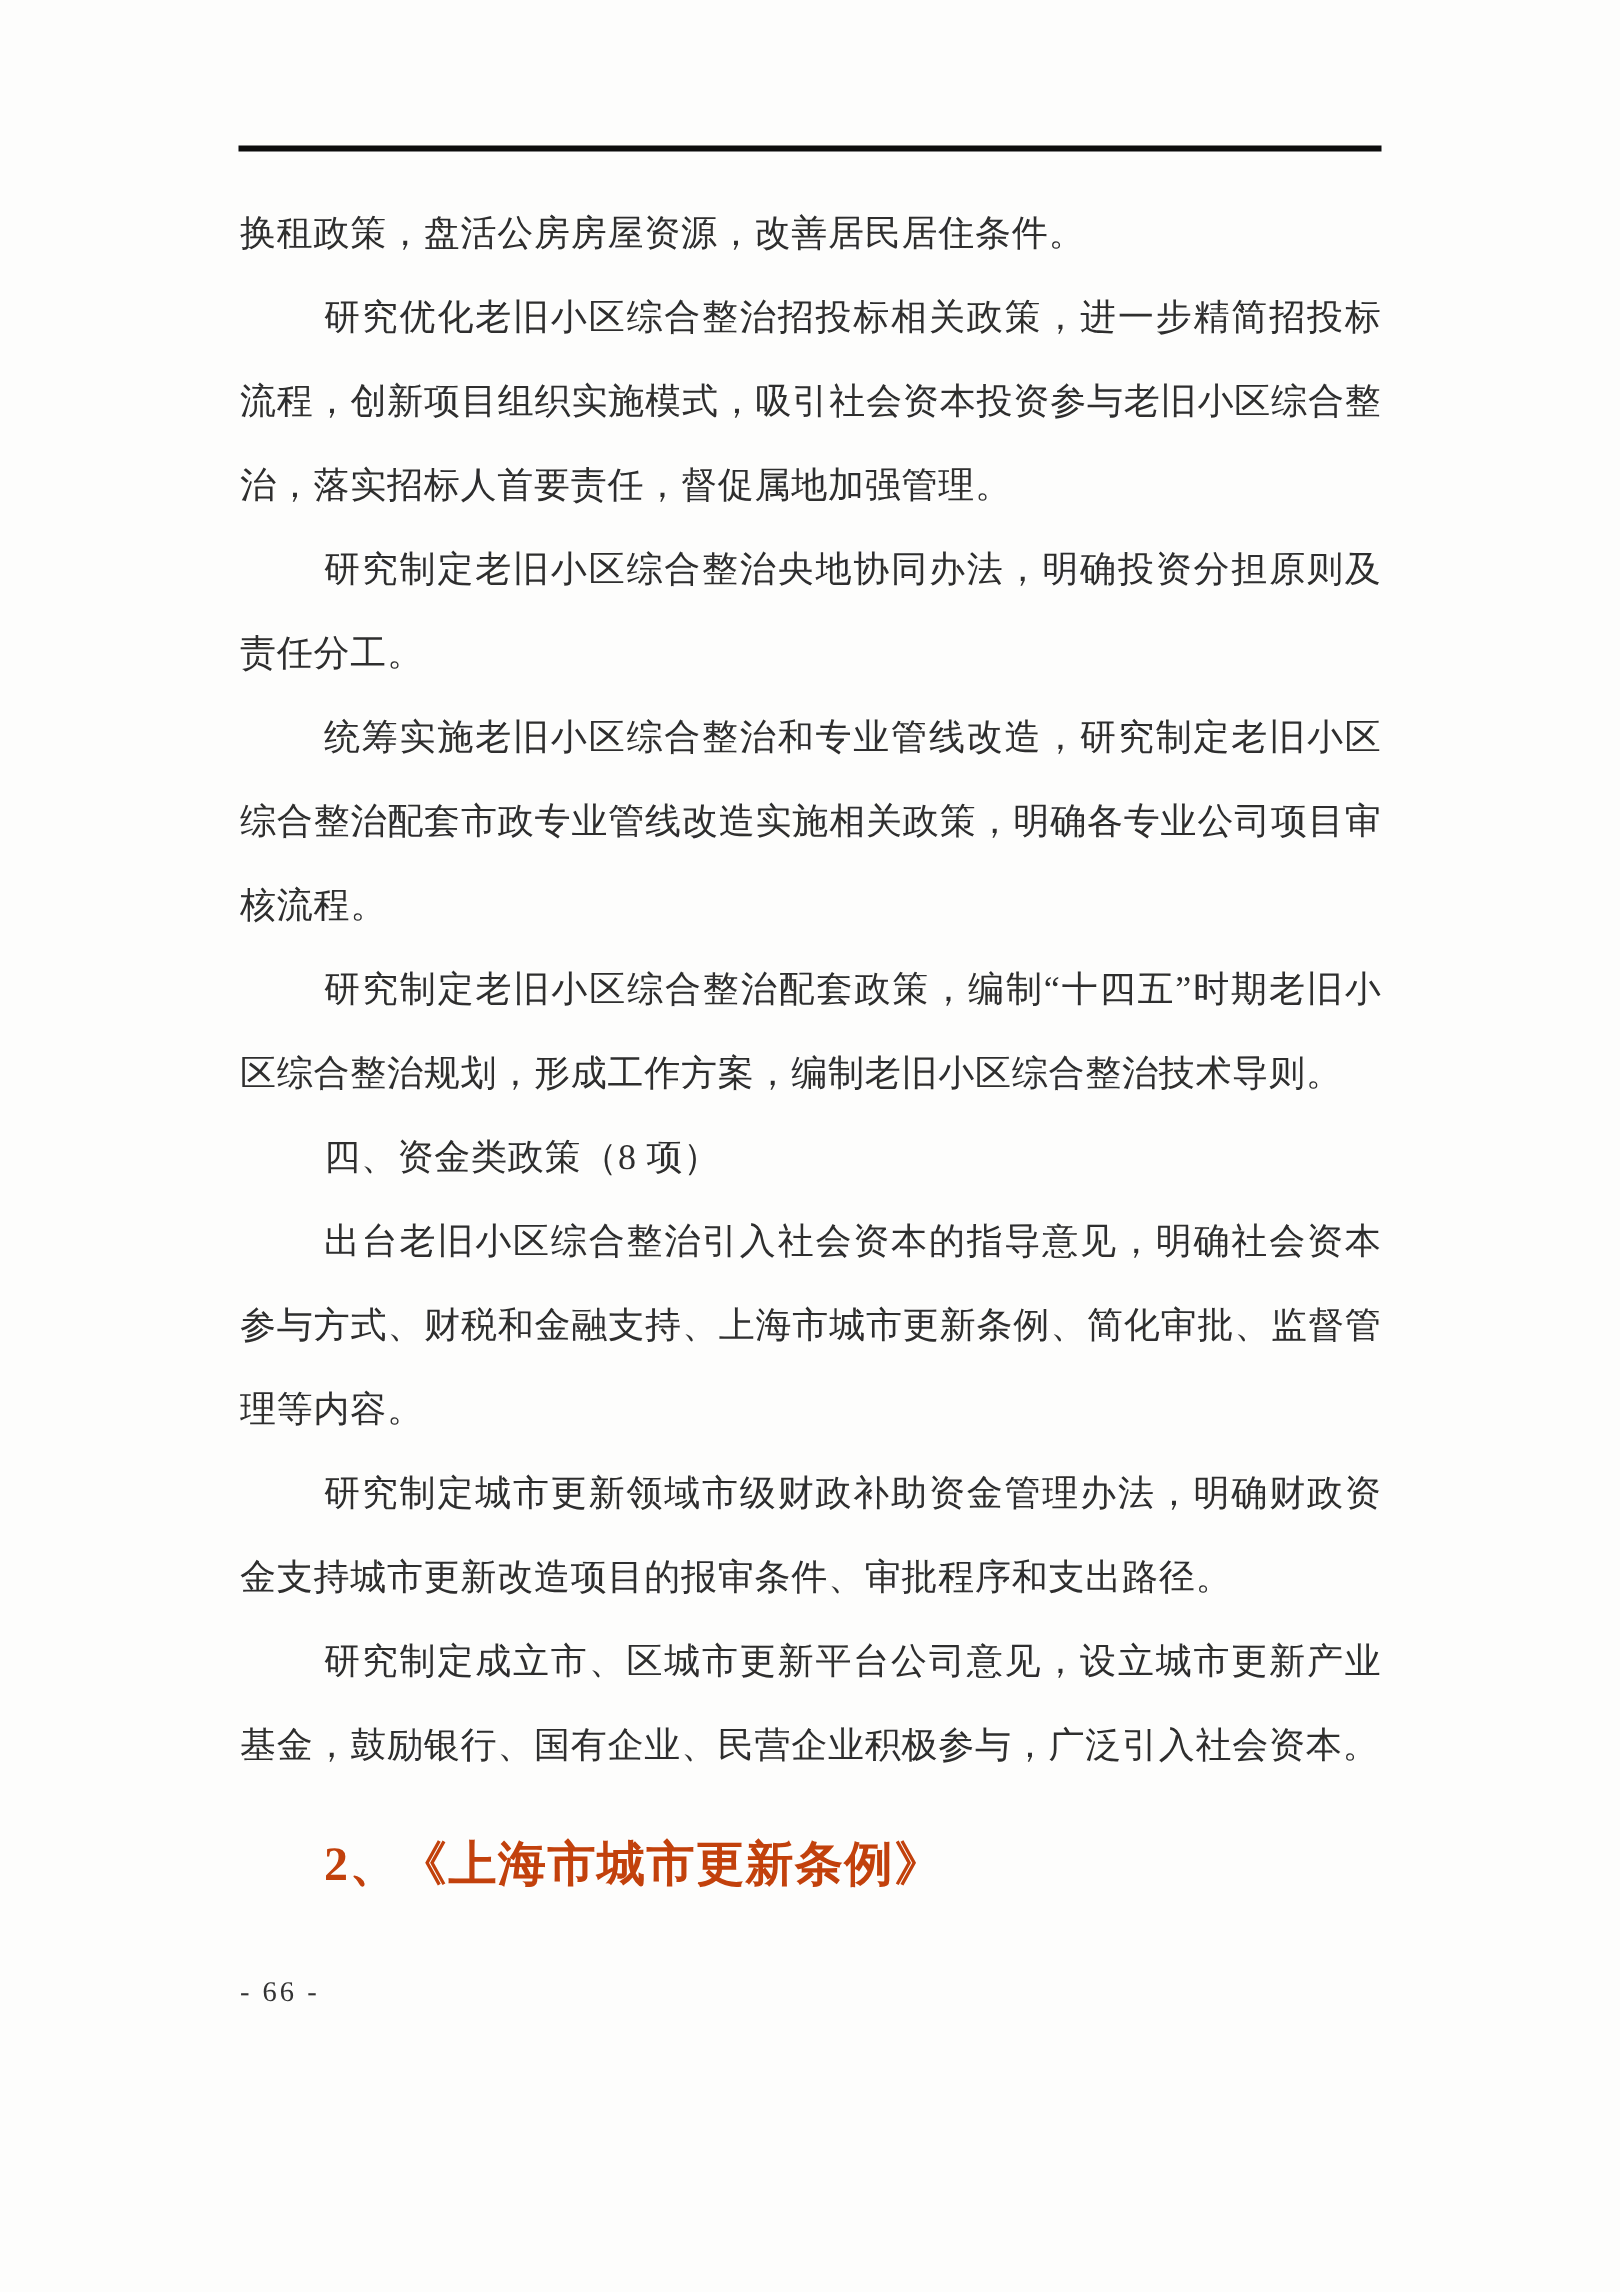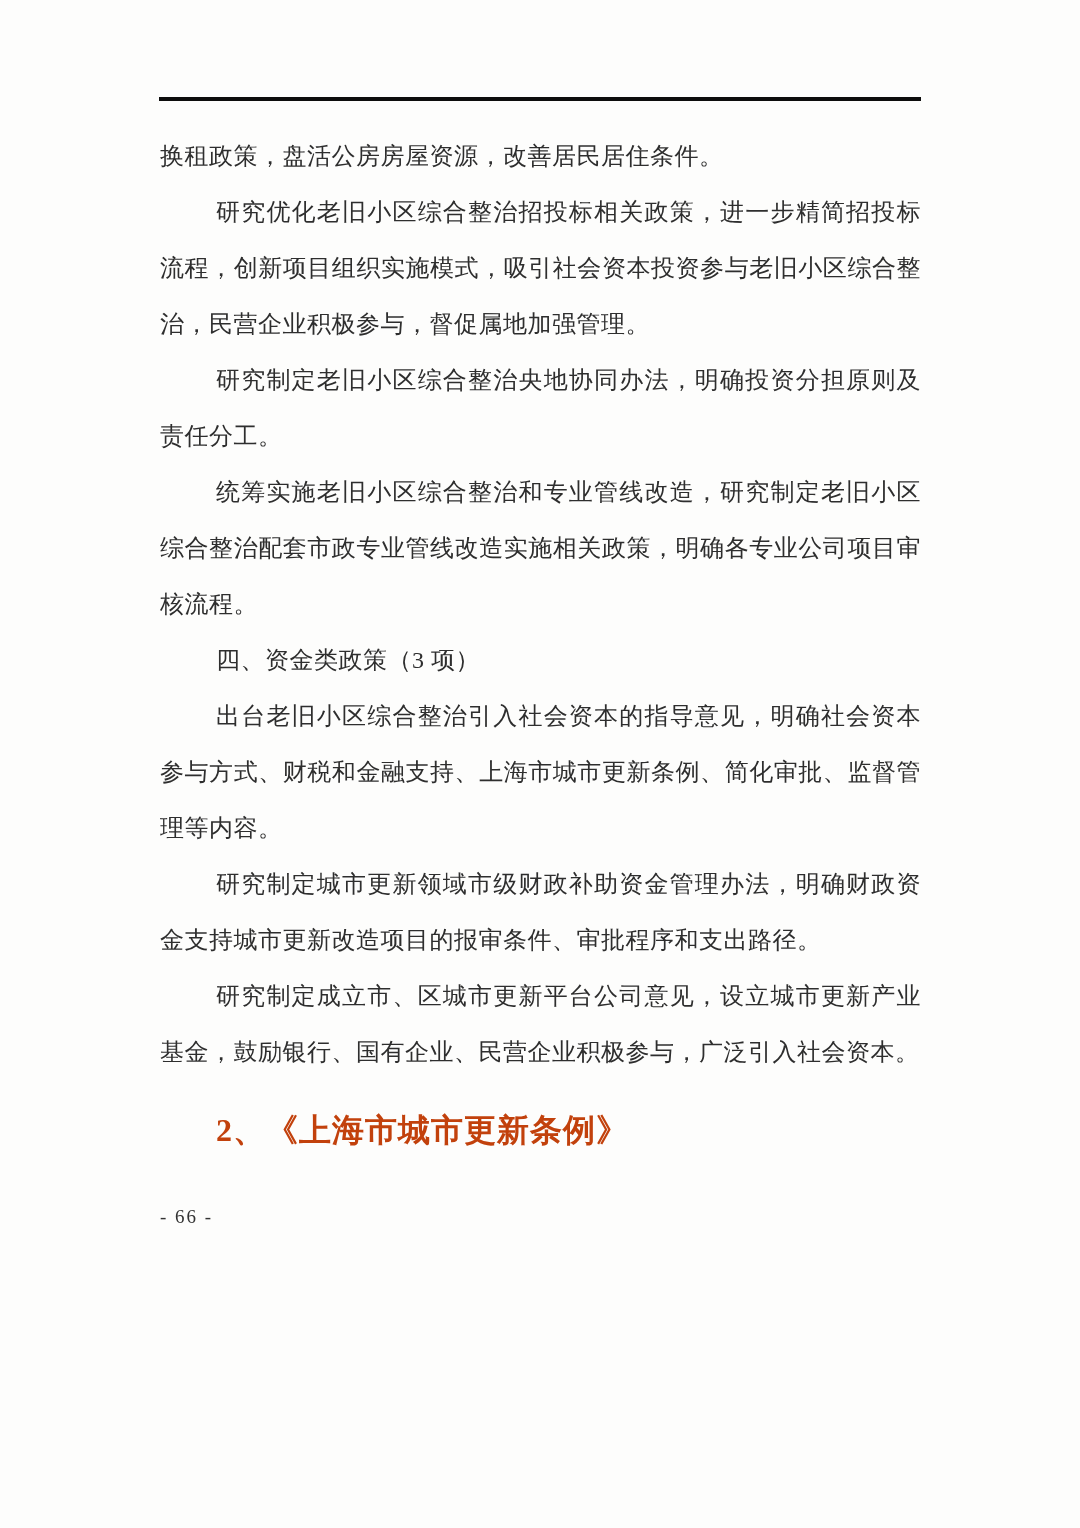--- a/index.html
+++ b/index.html
@@ -63,23 +63,24 @@
   }
 </style>
 </head>
 <body>
 
 <div class="page">
   <div class="header-rule"></div>
   <div class="doc">
 
     <p class="para cont">换租政策，盘活公房房屋资源，改善居民居住条件。</p>
-      <p class="para">研究优化老旧小区综合整治招投标相关政策，进一步精简招投标流程，创新项目组织实施模式，吸引社会资本投资参与老旧小区综合整治，民营企业积极参与，督促属地加强管理。</p>
+      <p class="para">研究优化老旧小区综合整治招投标相关政策，进一步精简招投标流程，创新项目组织实施模式，吸引社会资本投资参与老旧小区综合整治，落实招标人首要责任，督促属地加强管理。</p>
       <p class="para">研究制定老旧小区综合整治央地协同办法，明确投资分担原则及责任分工。</p>
       <p class="para">统筹实施老旧小区综合整治和专业管线改造，研究制定老旧小区综合整治配套市政专业管线改造实施相关政策，明确各专业公司项目审核流程。</p>
-      <p class="section-heading">四、资金类政策（3 项）</p>
+      <p class="para">研究制定老旧小区综合整治配套政策，编制“十四五”时期老旧小区综合整治规划，形成工作方案，编制老旧小区综合整治技术导则。</p>
+      <p class="section-heading">四、资金类政策（8 项）</p>
       <p class="para">出台老旧小区综合整治引入社会资本的指导意见，明确社会资本参与方式、财税和金融支持、上海市城市更新条例、简化审批、监督管理等内容。</p>
       <p class="para">研究制定城市更新领域市级财政补助资金管理办法，明确财政资金支持城市更新改造项目的报审条件、审批程序和支出路径。</p>
       <p class="para">研究制定成立市、区城市更新平台公司意见，设立城市更新产业基金，鼓励银行、国有企业、民营企业积极参与，广泛引入社会资本。</p>
       <p class="chapter-heading">2、《上海市城市更新条例》</p>
       <div class="page-number">- 66 -</div>
   </div>
 </div>
 
 </body></html>

